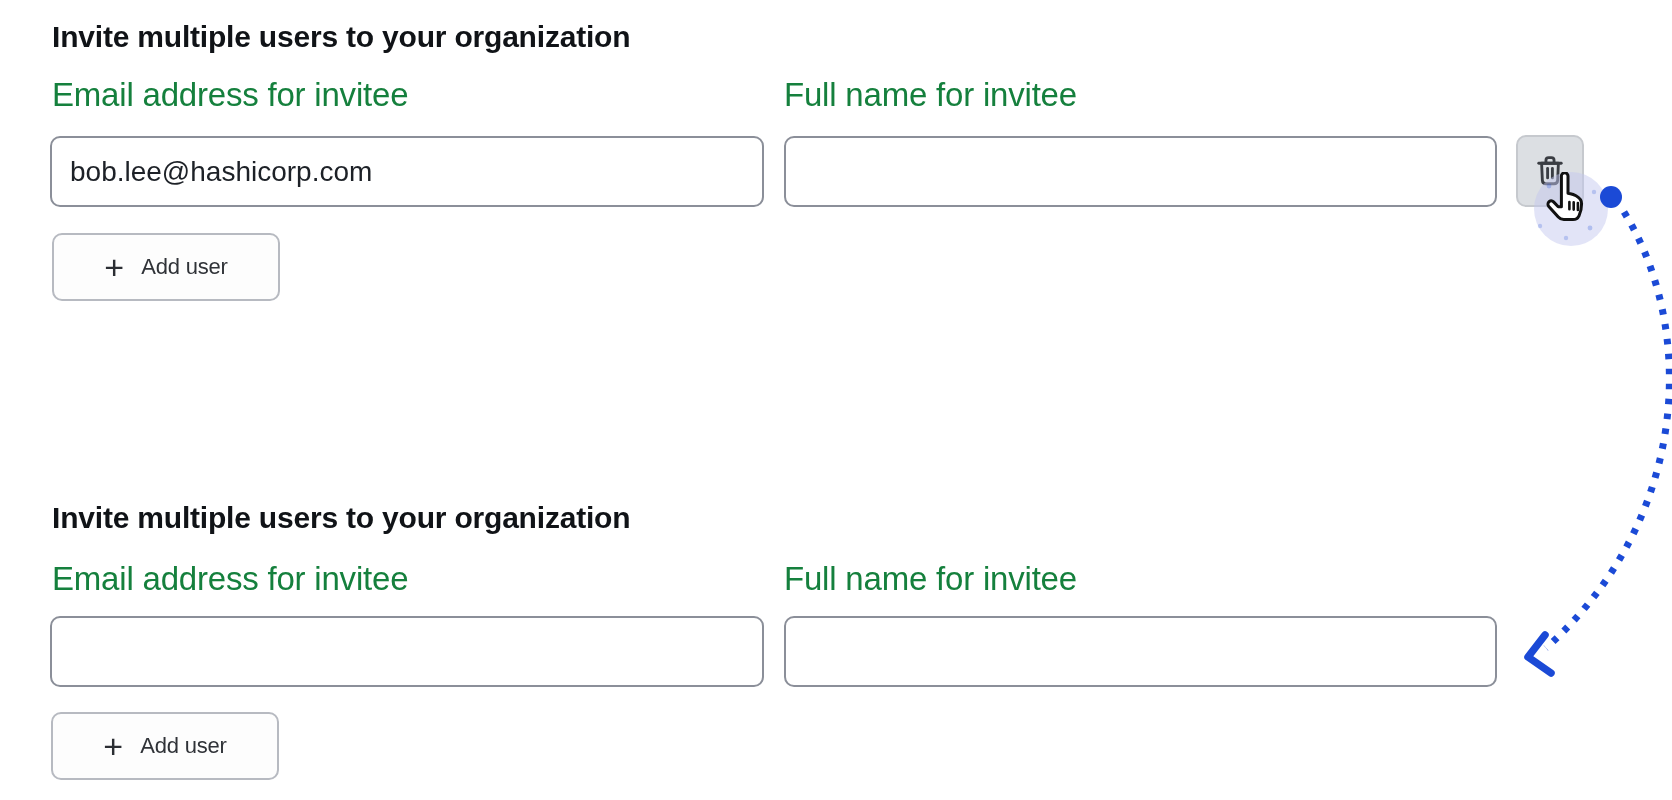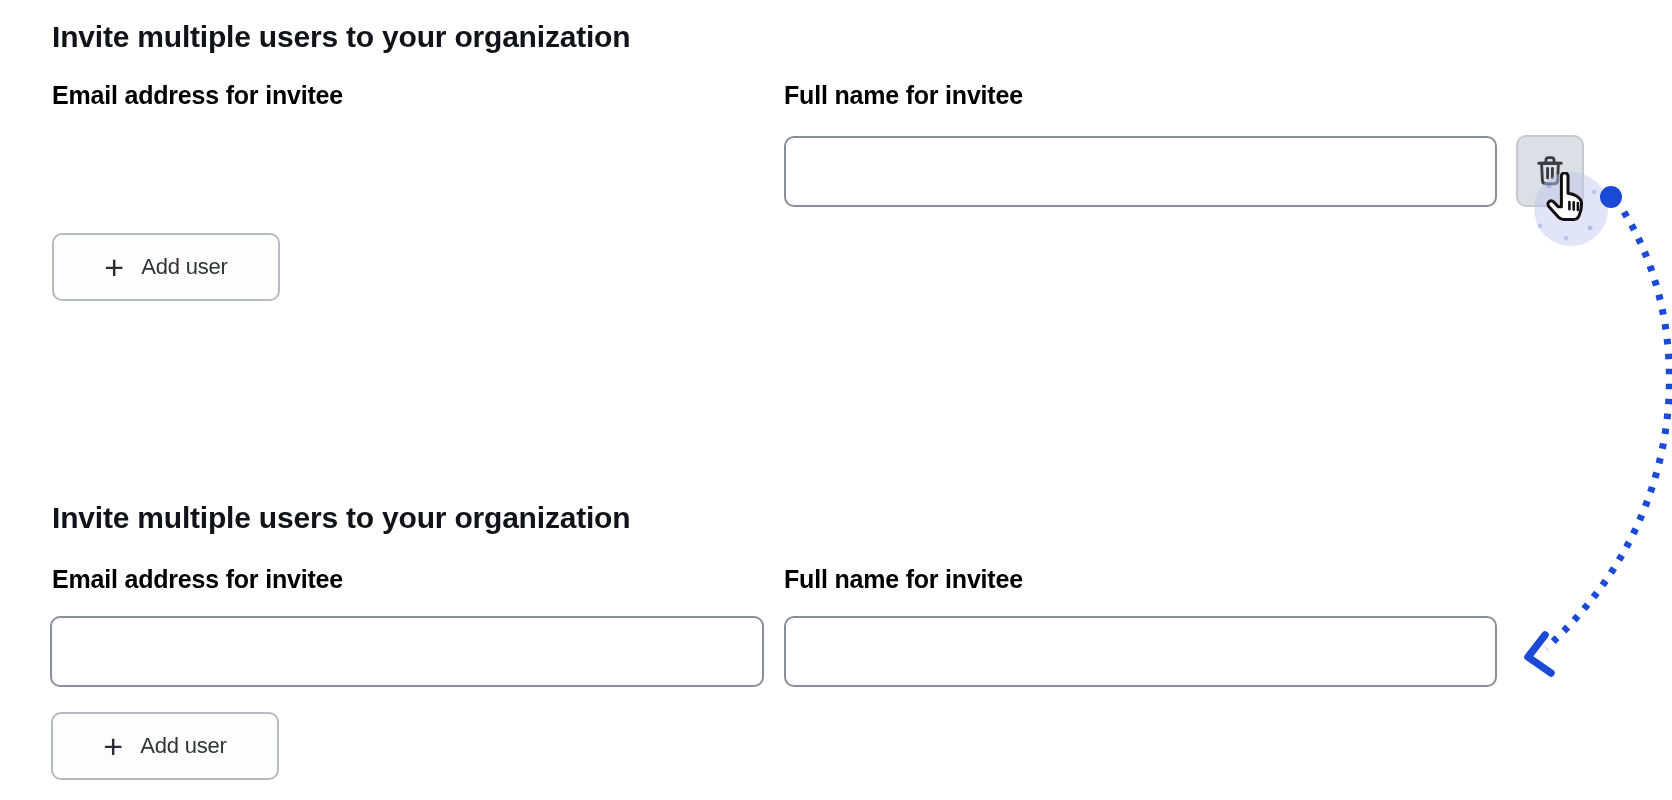--- a/index.html
+++ b/index.html
@@ -6,21 +6,21 @@
   .stage{
     position:relative;width:1672px;height:800px;background:#ffffff;
     font-family:"Liberation Sans",sans-serif;overflow:hidden;margin-left:34px;
   }
   .abs{position:absolute;}
   .heading{
     font-size:30px;font-weight:700;color:#101317;letter-spacing:-0.2px;
     line-height:36px;white-space:nowrap;
   }
   .field-label{
-    font-size:25px;font-weight:700;color:#000000;letter-spacing:-0.2px;
+    font-size:33px;font-weight:400;color:#15803d;letter-spacing:-0.2px;
     line-height:36px;white-space:nowrap;
   }
   .text-input{
     box-sizing:border-box;height:71px;border:2px solid #8b8f99;border-radius:10px;
     background:#ffffff;font-family:"Liberation Sans",sans-serif;font-size:28px;
     color:#1d2127;padding:0 18px;outline:none;
   }
   .add-user-btn{
     box-sizing:border-box;display:inline-flex;align-items:center;justify-content:center;
     gap:17px;width:228px;height:68px;background:#fdfdfd;border:2px solid #b7bac1;
@@ -38,20 +38,21 @@
 </head>
 <body>
 
 <div class="stage">
 
   <div class="abs heading" style="left:18px;top:19px;">Invite multiple users to your organization</div>
 
   <div class="abs field-label" style="left:18px;top:77px;">Email address for invitee</div>
   <div class="abs field-label" style="left:750px;top:77px;">Full name for invitee</div>
 
+  <input class="abs text-input" style="left: 16px; top: 136px; width: 714px;" type="text" value="bob.lee@hashicorp.com">
   <input class="abs text-input" style="left: 750px; top: 136px; width: 713px;" type="text" value="">
 
   <button class="trash-btn">
     <span style="display:flex;">
       <svg width="36" height="38" viewBox="0 0 24 24" fill="none" stroke="#3a3d43" stroke-width="1.9" stroke-linecap="round" stroke-linejoin="round">
         <path d="M4.5 6.8 H19.5"></path>
         <path d="M9.3 6.6 V4.9 C9.3 3.9 10.1 3.1 11.1 3.1 H12.9 C13.9 3.1 14.7 3.9 14.7 4.9 V6.6"></path>
         <path d="M6.4 6.8 L6.9 18.2 C7 19.5 8 20.5 9.3 20.5 H14.7 C16 20.5 17 19.5 17.1 18.2 L17.6 6.8 Z"></path>
         <path d="M10.4 10.3 V16.6"></path>
         <path d="M13.6 10.3 V16.6"></path>

